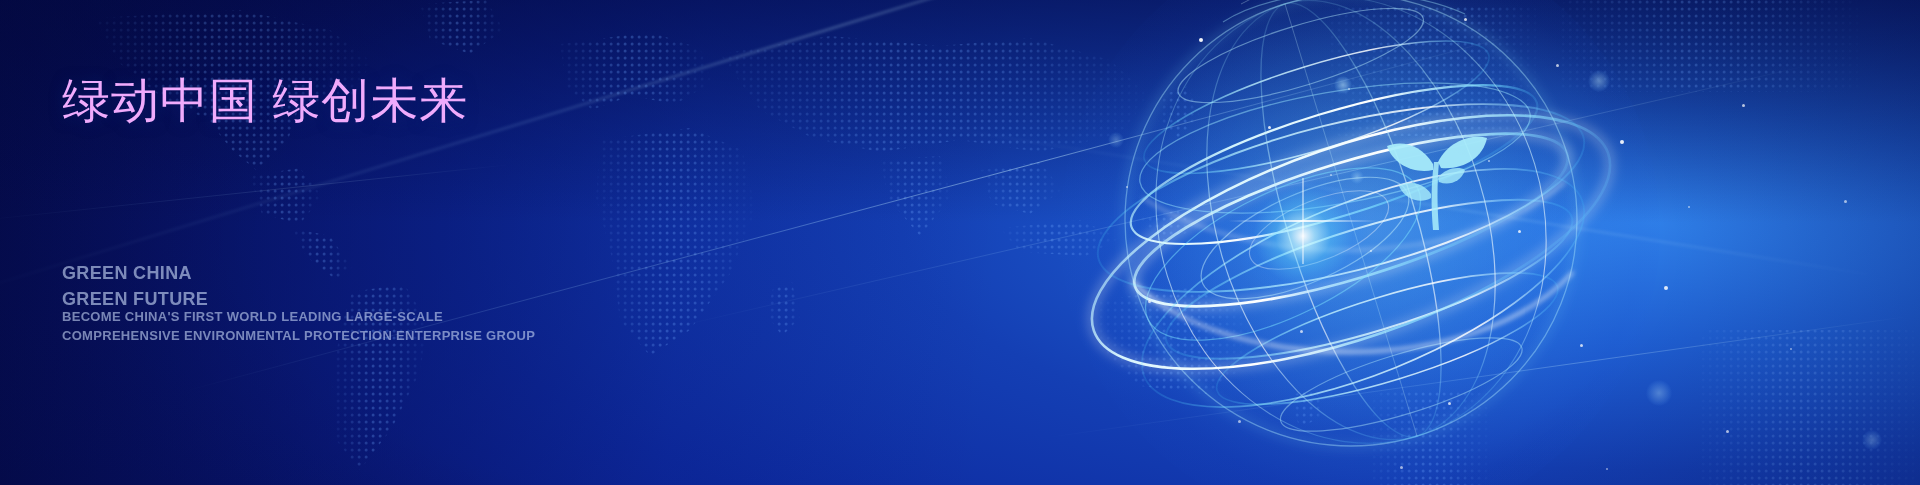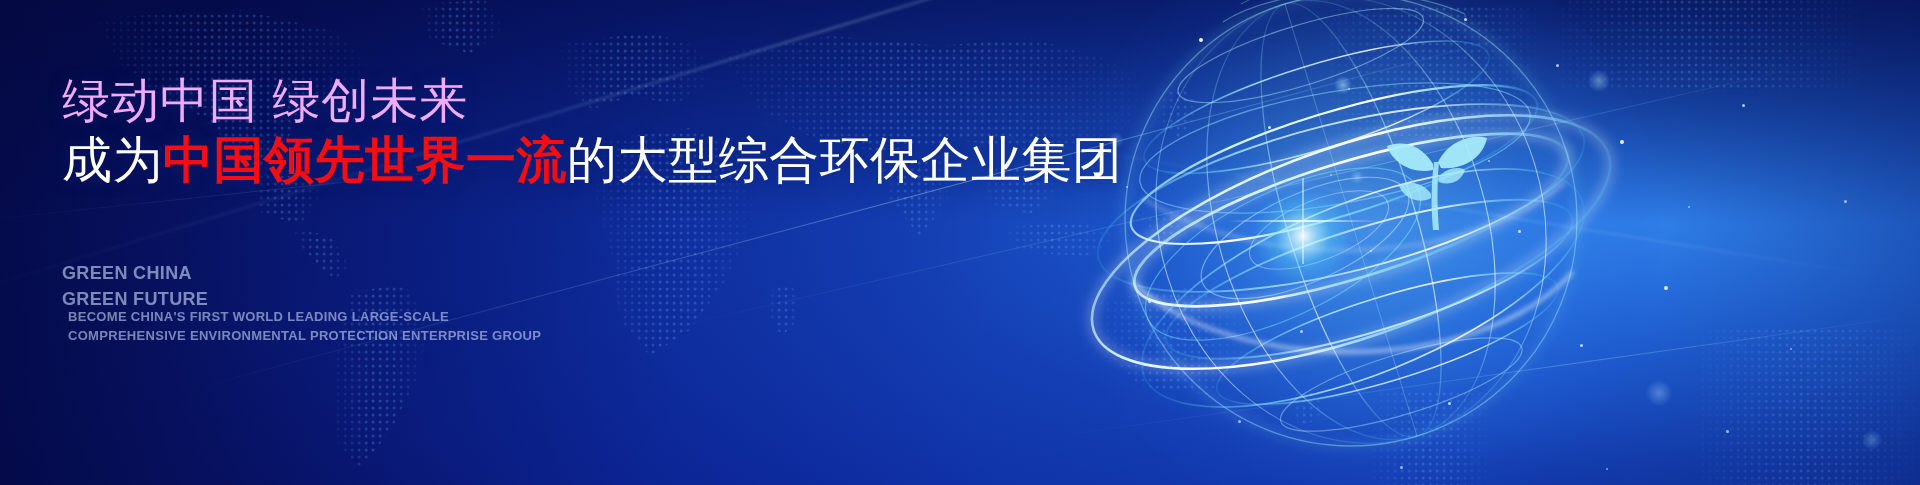--- a/index.html
+++ b/index.html
@@ -142,21 +142,20 @@
     white-space:pre-line;
   }
   .desc-en{
     position:absolute; left:0; top:308px;
     font-size:13px;
     font-weight:700;
     line-height:1.45;
     letter-spacing:.3px;
     color:rgba(198,214,245,.60);
     white-space:pre-line;
-    margin-left:6px;
   }
 </style>
 </head>
 <body>
 
 <div id="banner">
 
   <div class="bg-base"></div>
   <div class="bg-darkleft"></div>
   <div class="bg-topdark"></div>
@@ -366,21 +365,20 @@
     <div class="bokeh" style="left:1350px;top:170px;width:14px;height:14px;opacity:.7;"></div>
     <div class="bokeh" style="left:1646px;top:380px;width:26px;height:26px;opacity:.6;"></div>
     <div class="bokeh" style="left:1108px;top:132px;width:16px;height:16px;opacity:.55;"></div>
     <div class="bokeh" style="left:1862px;top:430px;width:20px;height:20px;opacity:.5;"></div>
   </div>
 
   <div class="text-block">
 
     <div class="headline1">绿动中国 绿创未来</div>
 
-    <div class="headline2"><span>成为</span><span class="hl-red">中国领先世界一流</span><span>的大型综合环保企业集团</span></div>
 
     <div class="sub-en">GREEN CHINA
 GREEN FUTURE</div>
 
     <div class="desc-en">BECOME CHINA'S FIRST WORLD LEADING LARGE-SCALE
 COMPREHENSIVE ENVIRONMENTAL PROTECTION ENTERPRISE GROUP</div>
   </div>
 
 </div>
 

